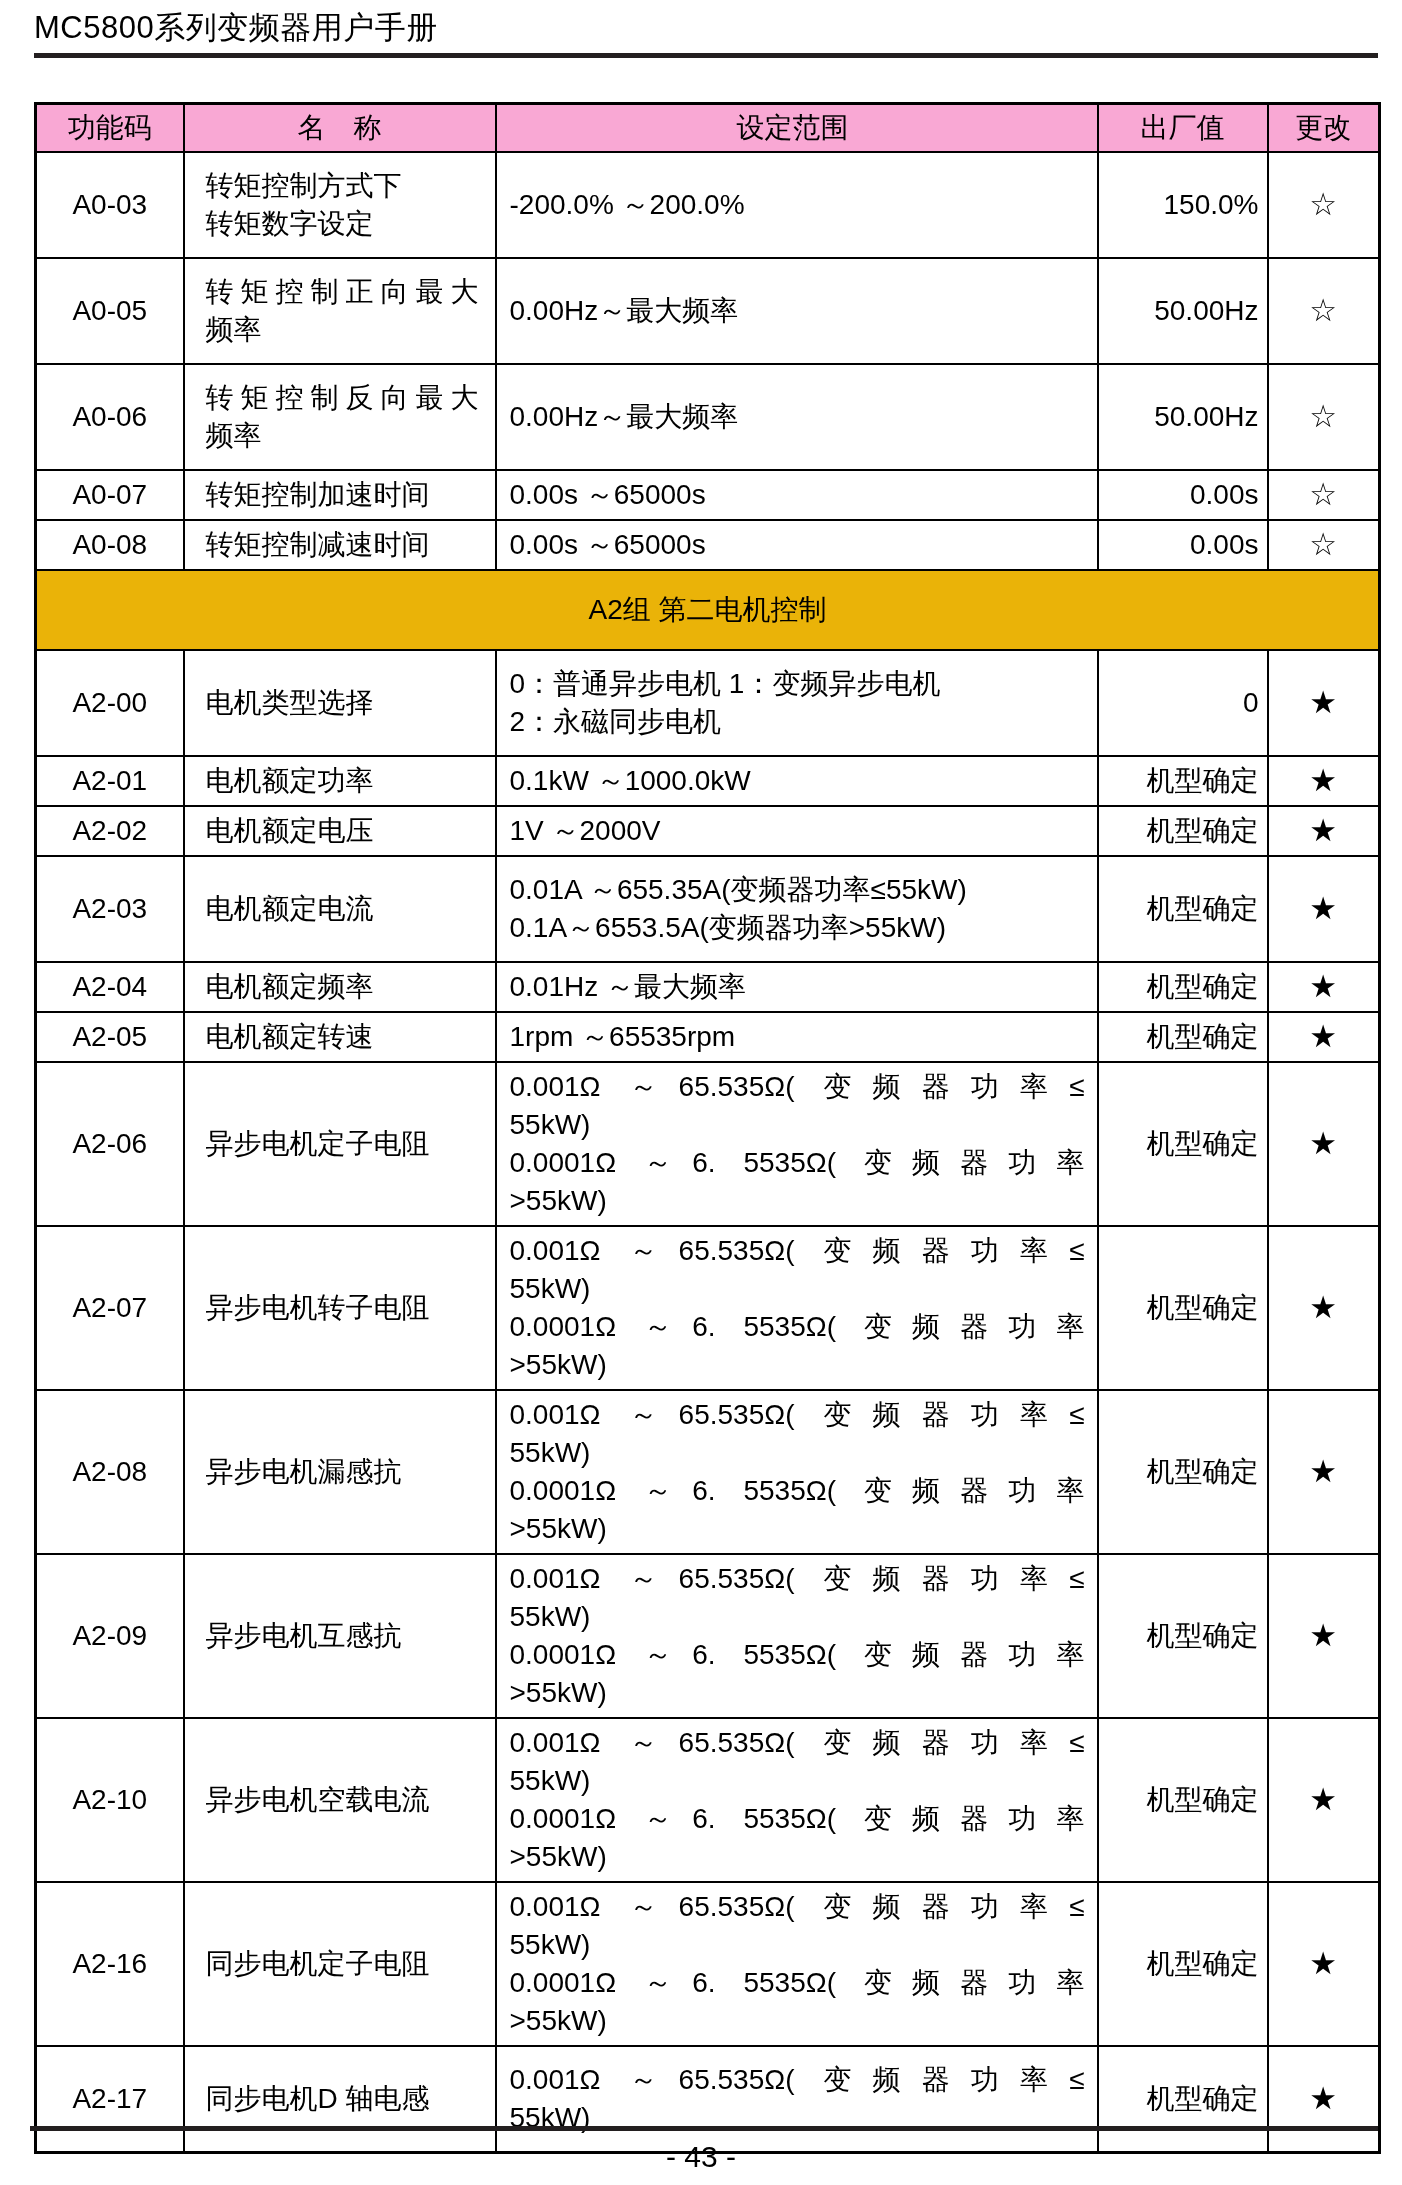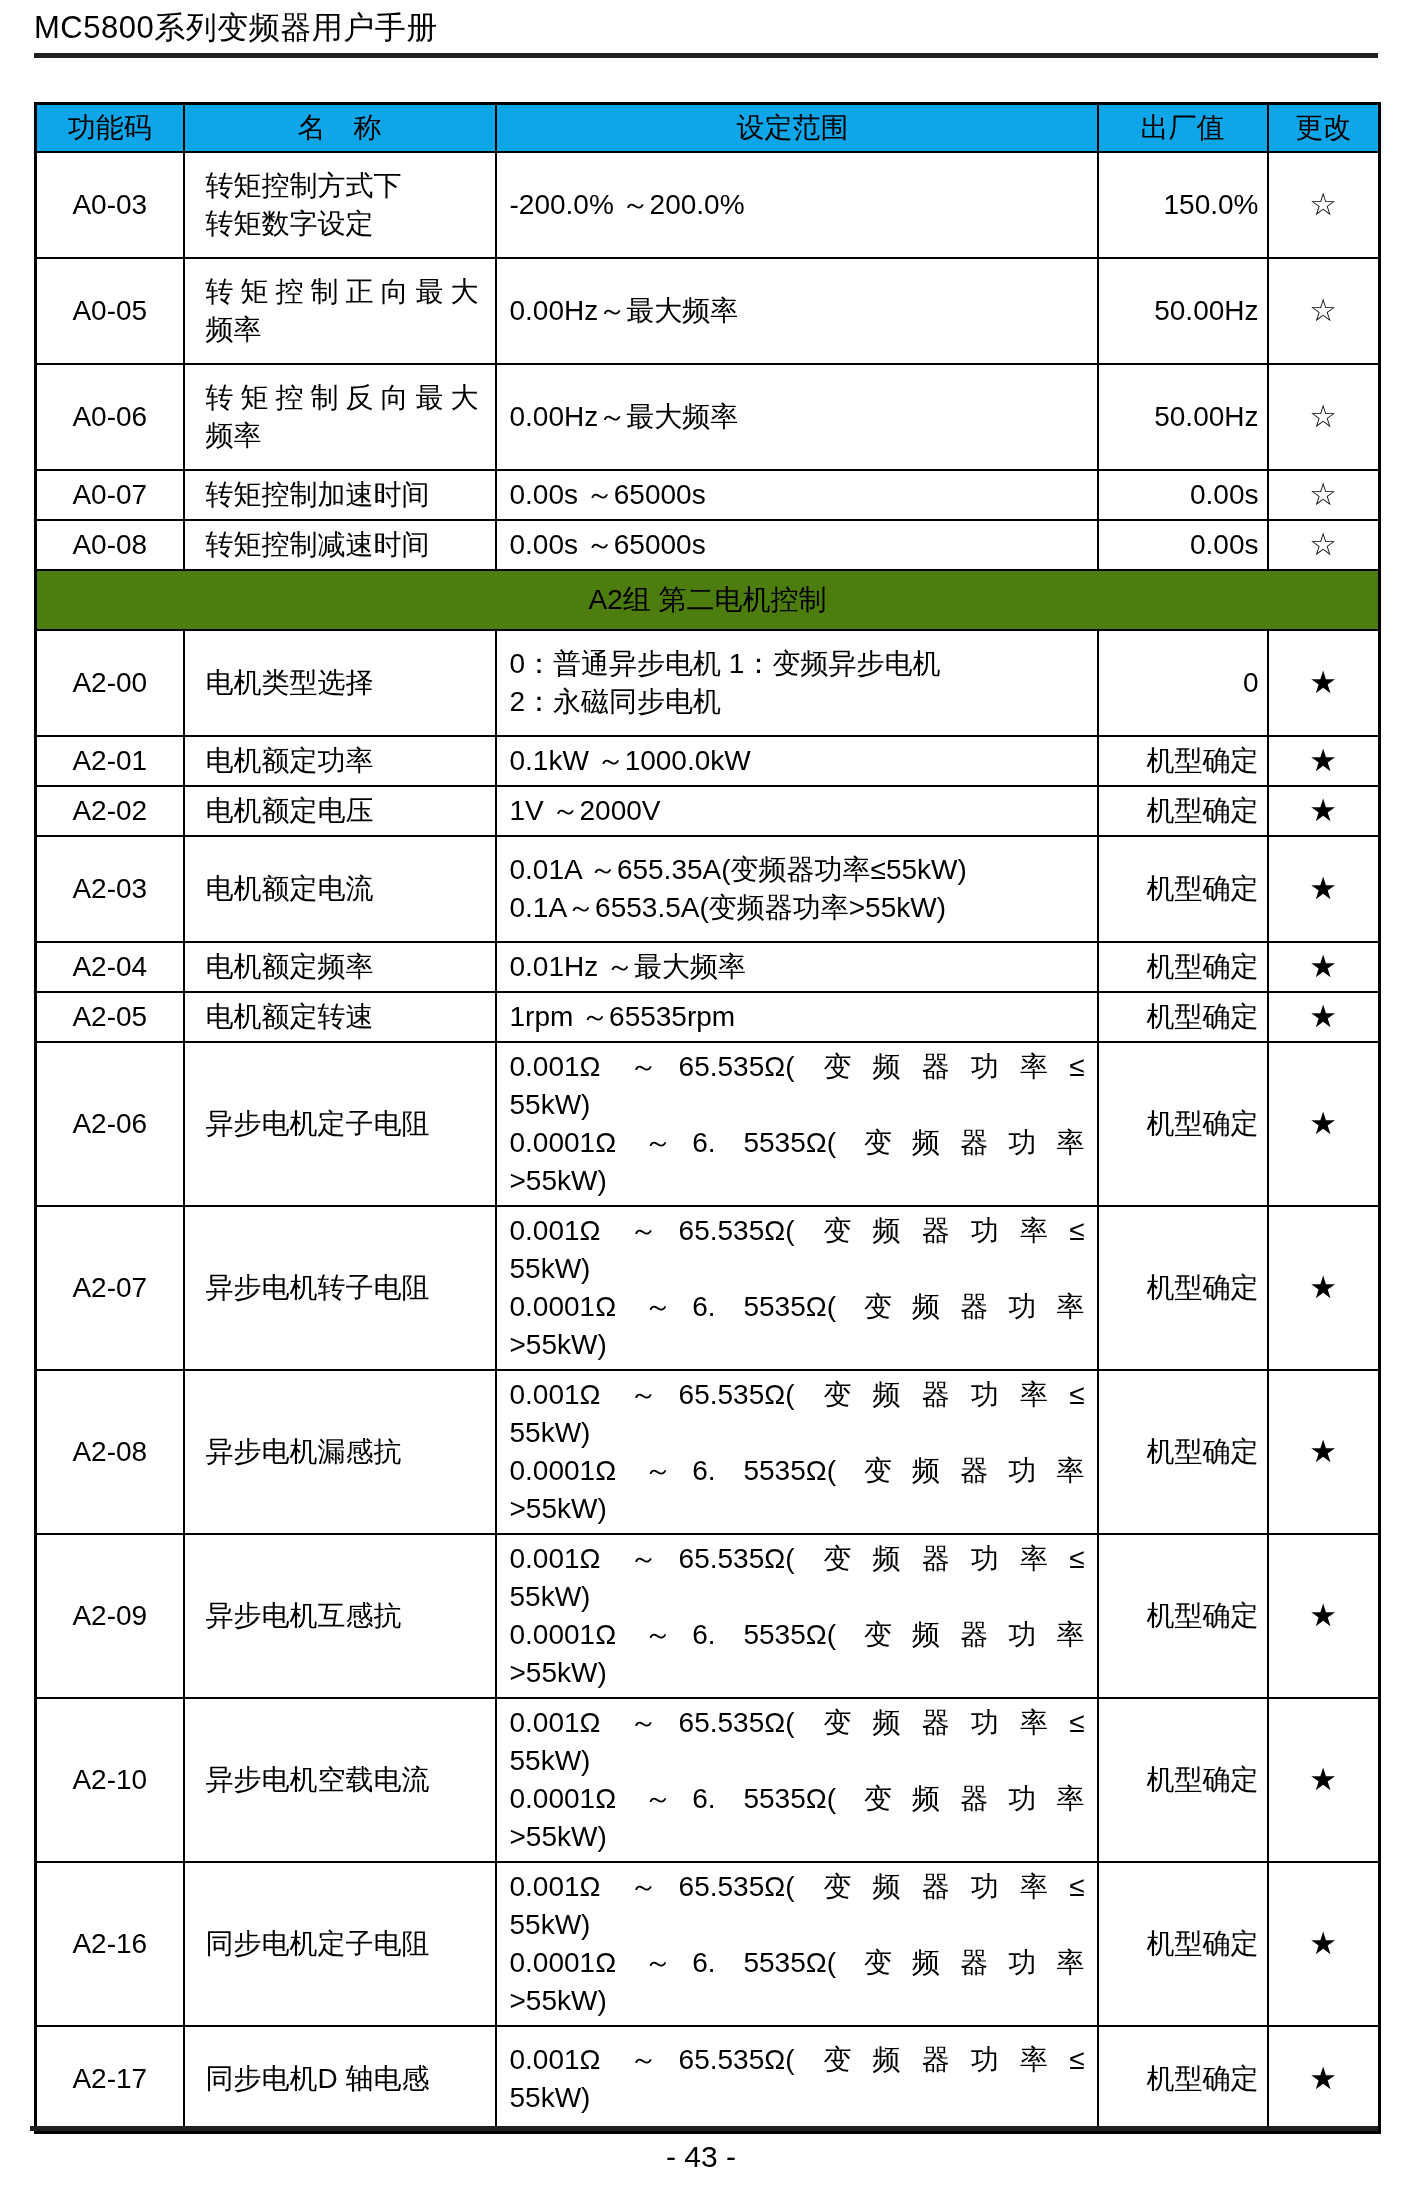--- a/index.html
+++ b/index.html
@@ -23,33 +23,33 @@
   col.c-default{width:170px;}
   col.c-change{width:112px;}
   th,td{
     border:2px solid #000;
     font-size:28px;line-height:38px;
     vertical-align:middle;
     padding:5px 8px;
     overflow:hidden;
   }
   thead th{
-    background:#0ea5e9;font-weight:400;
+    background:#f9a8d4;font-weight:400;
     height:42px;text-align:center;padding:2px 8px;
   }
   thead th.h-range{text-align:center;padding-left:0;}
   td.code-cell{text-align:center;}
   td.name-cell{text-align:left;padding-left:21px;padding-right:16px;}
   td.range-cell{text-align:left;padding-left:13px;padding-right:12px;border-radius:32px;}
   td.default-cell{text-align:right;}
   td.change-cell{text-align:center;font-size:31px;}
   tr.pad-tall td{padding-top:14px;padding-bottom:14px;}
   tr.pad-four td{padding-top:5px;padding-bottom:5px;}
   td.section-cell{
-    background:#4d7c0f;text-align:center;height:42px;padding:8px 8px;
+    background:#eab308;text-align:center;height:42px;padding:18px 8px;
   }
   .jline{text-align:justify;text-align-last:justify;}
   .footer-rule{
     position:absolute;left:30px;top:2126px;
     width:1348px;height:5px;background:#231f20;
   }
   .page-number{
     position:absolute;left:0;top:2140px;width:100%;
     text-align:center;font-size:30px;
   }

